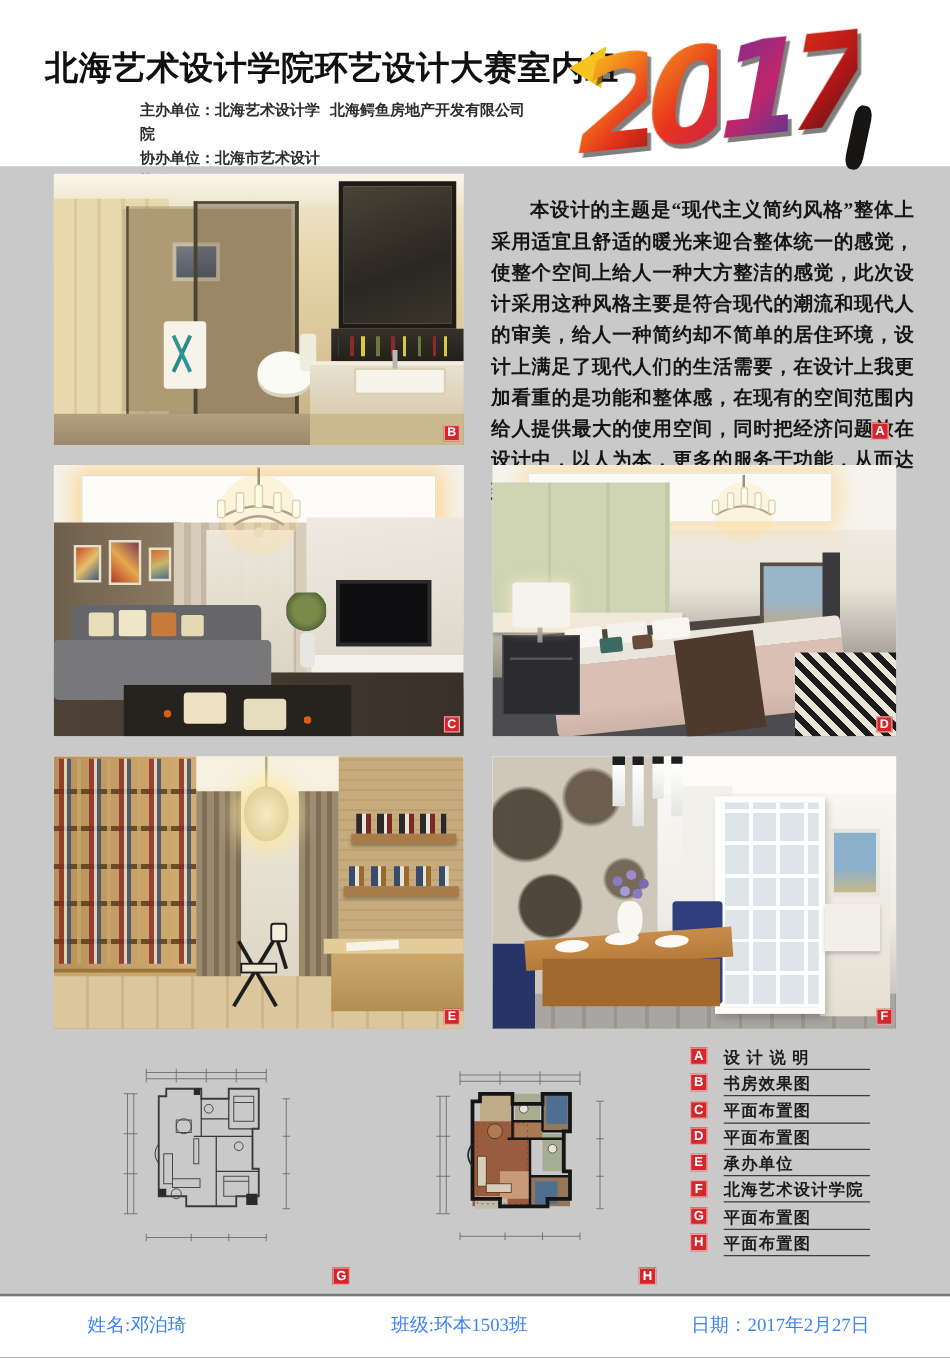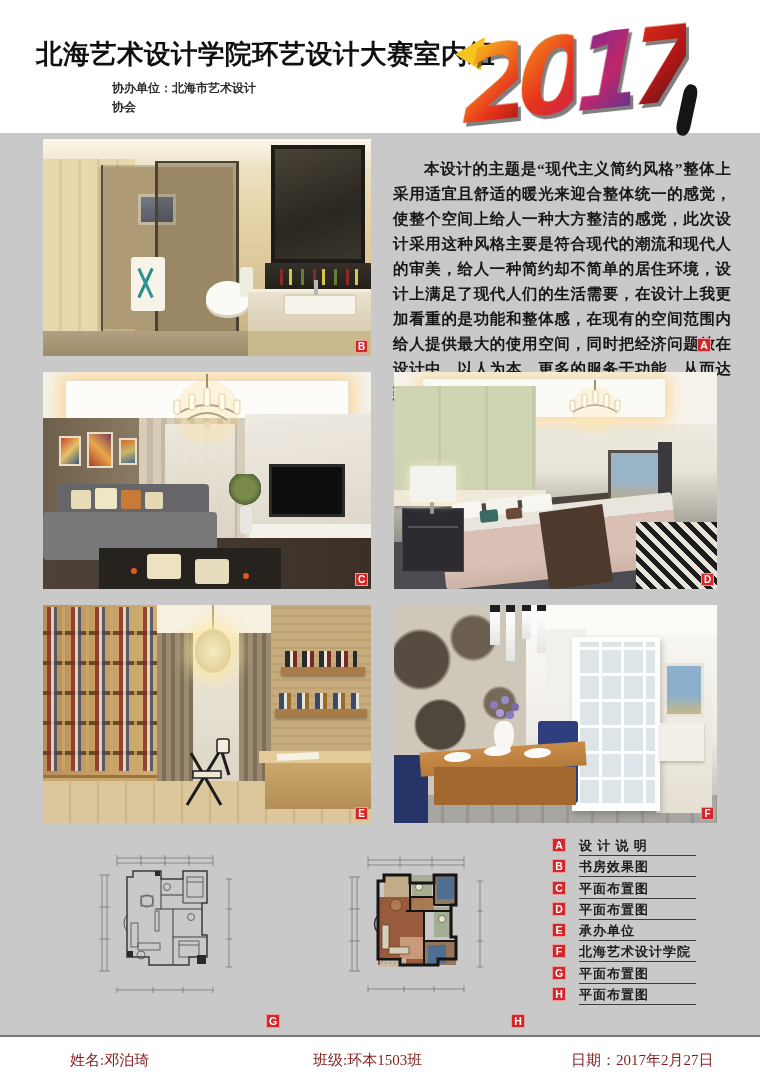--- a/index.html
+++ b/index.html
@@ -57,32 +57,36 @@
 
   
   .legend{position:absolute;left:552px;top:838px;width:144px;}
   .lg-row{display:flex;align-items:flex-start;height:21.3px;}
   .lg-txt{flex:1;margin-left:13px;font-family:var(--serif);font-weight:700;
         font-size:13px;color:#1c1c1c;letter-spacing:1px;border-bottom:1.4px solid #3c3c3c;
         padding-bottom:2px;line-height:15px;white-space:nowrap;}
 
   
   .footer-txt{position:absolute;top:1051px;font-family:var(--serif);font-size:15px;
-        color:#7f1d1d;white-space:nowrap;}
+        color:#3b82f6;white-space:nowrap;}
 </style>
 </head>
 <body>
 
 <div class="board">
 
   <div class="content-bg"></div>
 
   <div class="title">北海艺术设计学院环艺设计大赛室内组</div>
 
   <div class="org">
+    <div class="org-row">
+      <span class="c1">主办单位：北海艺术设计学院</span>
+      <span class="c2">北海鳄鱼房地产开发有限公司</span>
+    </div>
     <div class="org-row">
       <span class="c1">协办单位：北海市艺术设计协会</span>
     </div>
   </div>
 
   <div class="year">
     <div class="splash-y"></div>
     <div class="splash-k"></div>
     <span class="digit d2">2</span><span class="digit d0">0</span><span class="digit d1">1</span><span class="digit d7">7</span>
   </div>
@@ -358,15 +362,15 @@
       <div class="lg-txt">平面布置图</div>
     </div>
     <div class="lg-row">
       <div class="tag">H</div>
       <div class="lg-txt">平面布置图</div>
     </div>
   </div>
 
   <div class="footer-txt" style="left:70px;">姓名:邓泊琦</div>
   <div class="footer-txt" style="left:313px;">班级:环本1503班</div>
-  <div class="footer-txt" style="left:571px;">日期：2017年2月27日</div>
+  <div class="footer-txt" style="left:553px;">日期：2017年2月27日</div>
 
 </div>
 
 </body></html>

